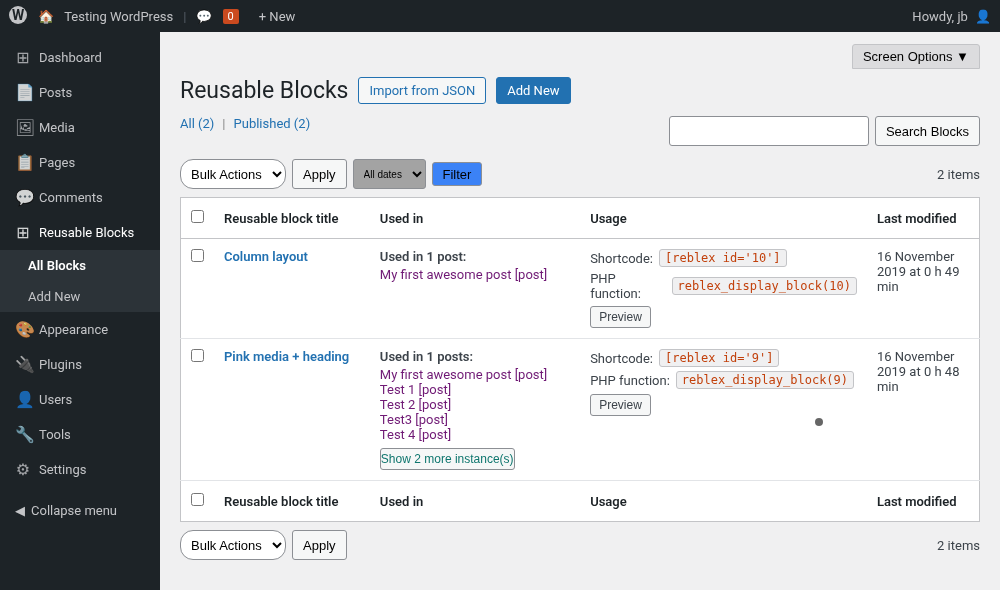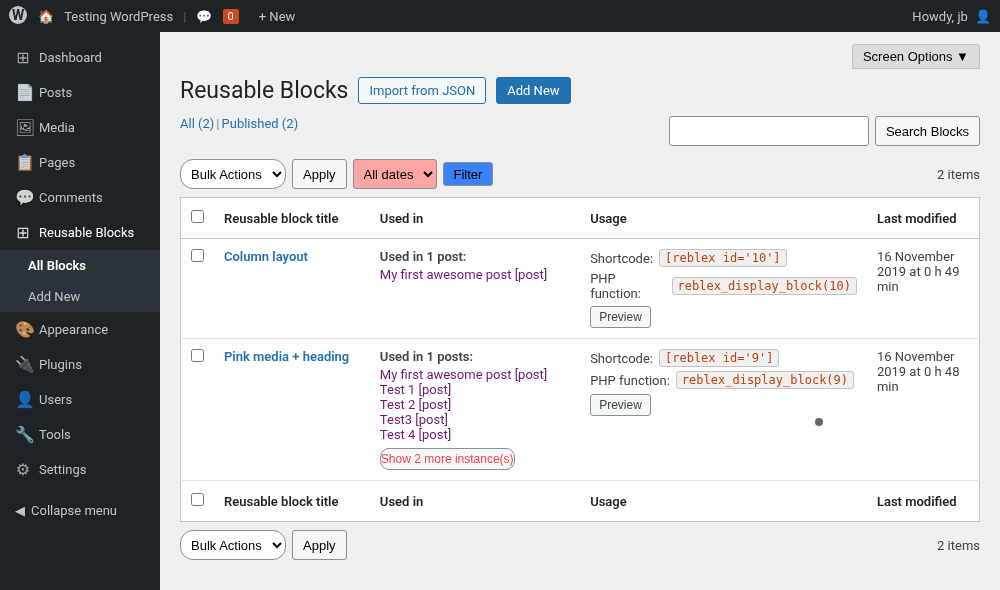--- a/index.html
+++ b/index.html
@@ -115,21 +115,21 @@
       color: #fff;
     }
 
     
     .filters-row {
       display: flex;
       align-items: center;
       gap: 6px;
       margin-bottom: 8px;
     }
-    .filter-links { display: flex; align-items: flex-end; margin-bottom: 24px; font-size: 13px; }
+    .filter-links { display: flex; align-items: flex-end; gap: 6px; margin-bottom: 24px; font-size: 13px; }
     .filter-links a { color: #2271b1; text-decoration: none; }
     .filter-links .sep { color: #888; margin: 0 2px; }
 
     select.bulk-actions {
       padding: 4px 6px;
       border: 1px solid #8c8f94;
       border-radius: 13px;
       font-size: 13px;
       background: #fff;
       cursor: pointer;
@@ -141,22 +141,22 @@
       border: 1px solid #8c8f94;
       border-radius: 3px;
       font-size: 13px;
       cursor: pointer;
       height: 30px;
     }
     select.date-filter {
       padding: 4px 6px;
       border: 1px solid #8c8f94;
       border-radius: 3px;
-      font-size: 13px;
-      background: #fca5a5;
+      font-size: 10px;
+      background: #a3a3a3;
       cursor: pointer;
       height: 30px;
     }
     .btn-filter {
       padding: 4px 10px;
       background: #3b82f6;
       border: 1px solid #8c8f94;
       border-radius: 3px;
       font-size: 13px;
       cursor: pointer;
@@ -240,24 +240,24 @@
       cursor: pointer;
       color: #3c434a;
     }
 
     .show-more-btn {
       display: inline-block;
       margin-top: 6px;
       padding: 3px 0;
       background: #f6f7f7;
       border: 1px solid #8c8f94;
-      border-radius: 9px;
+      border-radius: 3px;
       font-size: 12px;
       cursor: pointer;
-      color: #ef4444;
+      color: #0f766e;
     }
 
     .header-row-top {
       display: flex;
       align-items: flex-start;
       justify-content: space-between;
       margin-bottom: 4px;
     }
 
     .bottom-bar {

